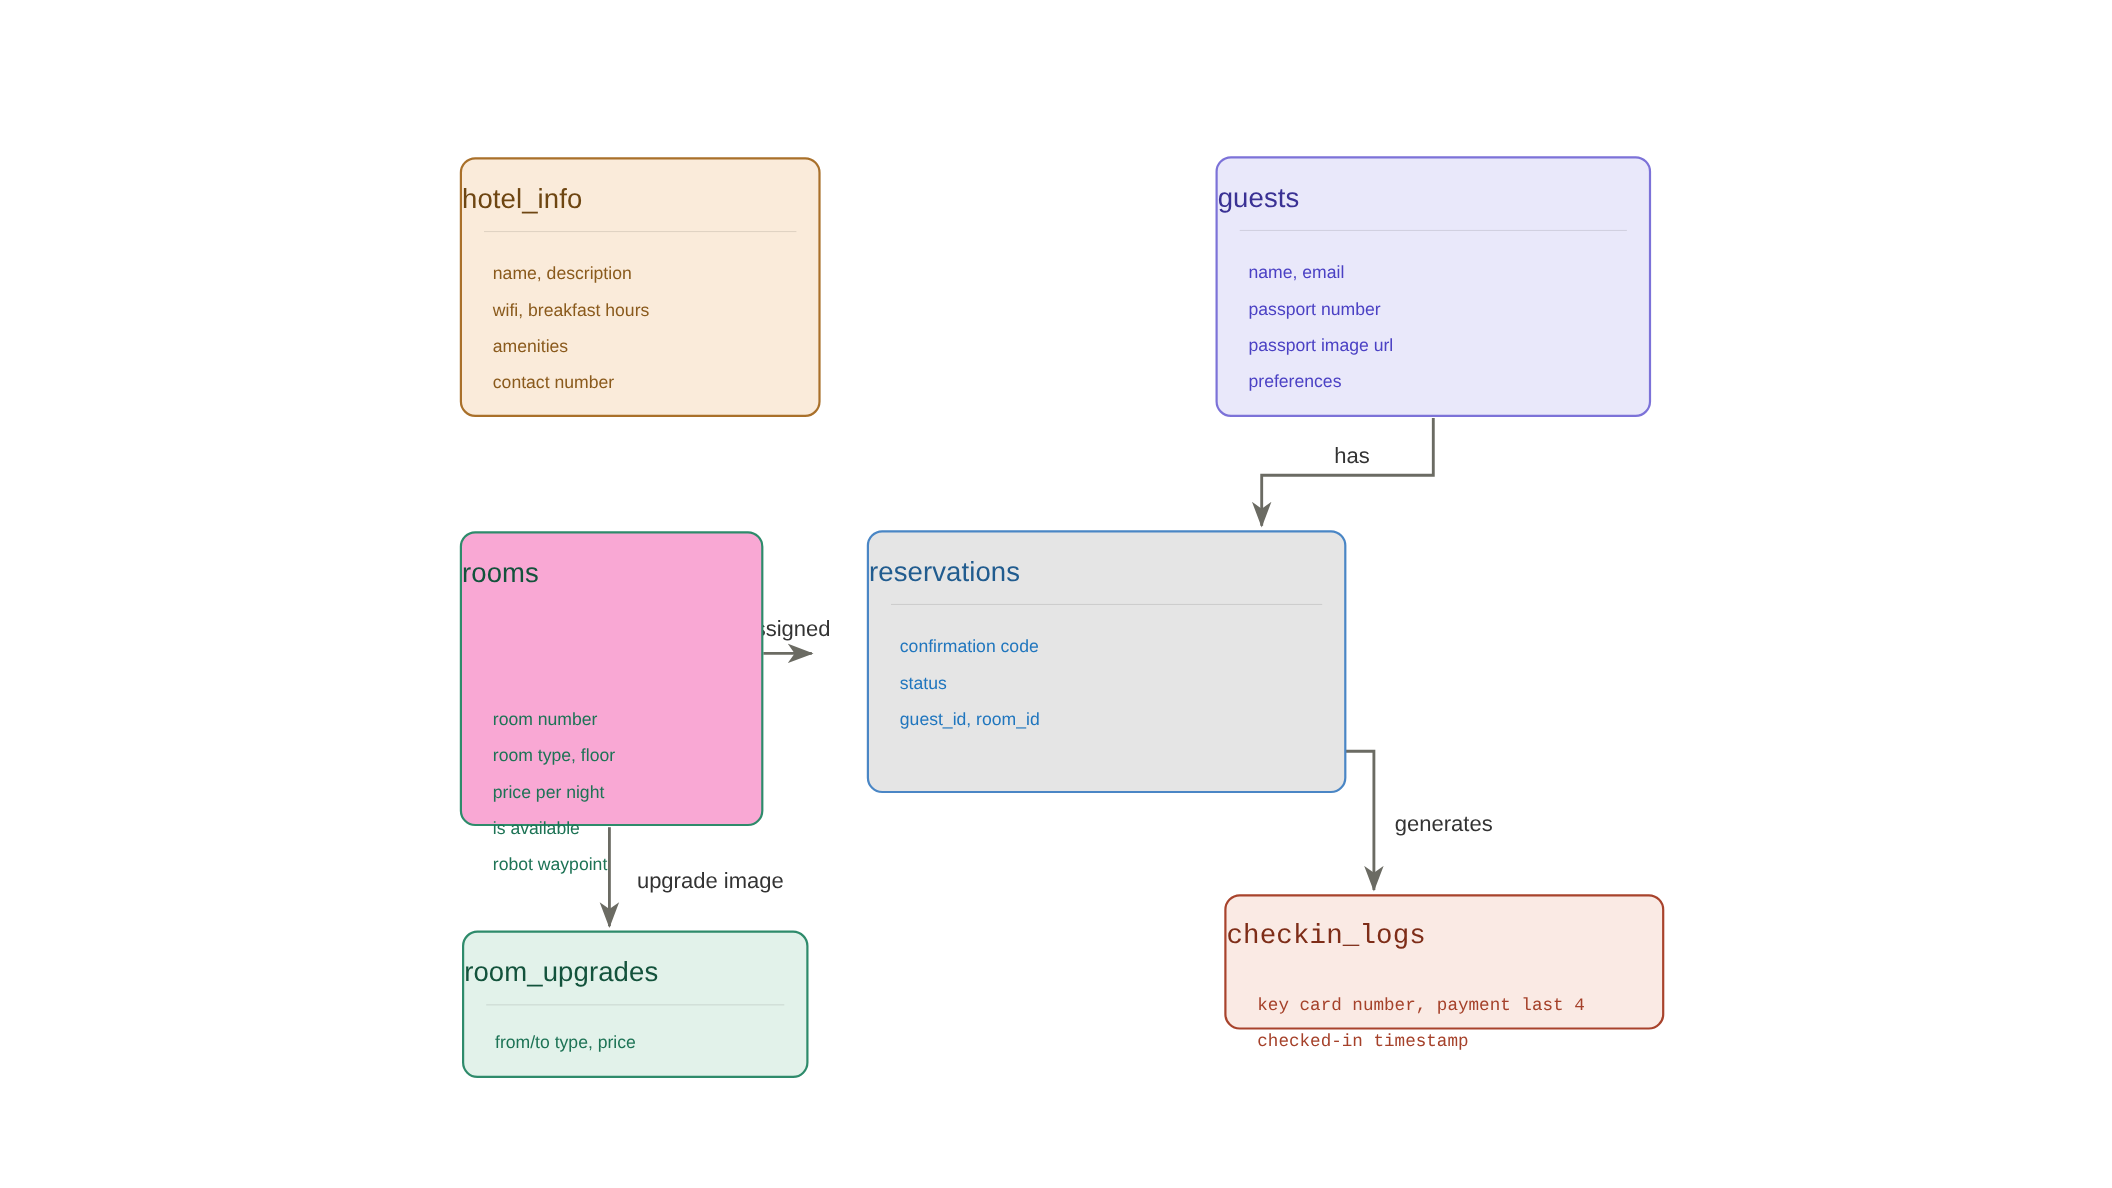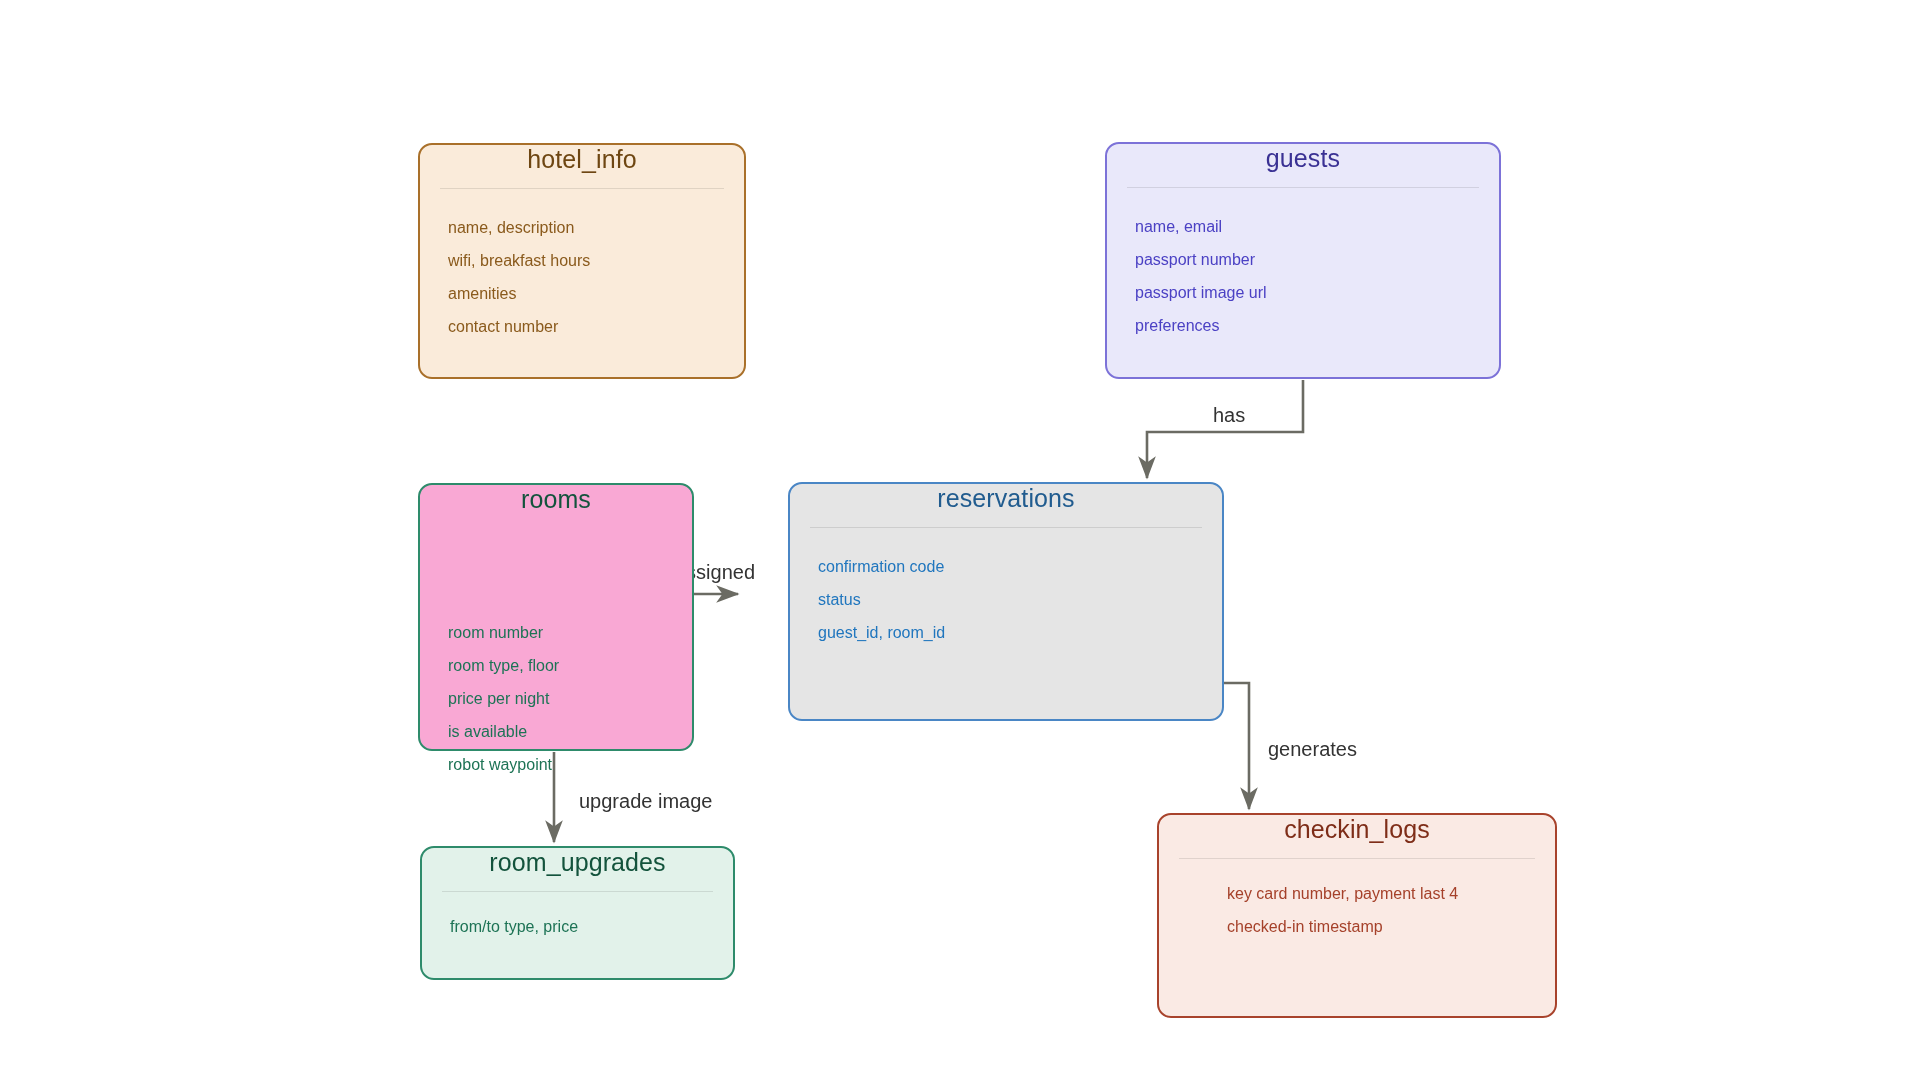--- a/index.html
+++ b/index.html
@@ -36,24 +36,25 @@
     position: absolute;
     box-sizing: border-box;
     border-radius: 14px;
     border-width: 2px;
     border-style: solid;
     display: flex;
     flex-direction: column;
     align-items: stretch;
   }
   .node-title {
-    text-align: center;
+    text-align: left;
     font-size: 25px;
     line-height: 1.15;
     letter-spacing: 0.1px;
+    padding-top: 22px;
     padding-bottom: 14px;
   }
   .node-divider {
     height: 1px;
     margin: 0 20px 0 20px;
     background: rgba(0,0,0,0.10);
   }
   .node-fields {
     padding: 22px 28px 0 28px;
   }
@@ -78,21 +79,21 @@
 
   .n-reservations { background:#e5e5e5; border-color:#4A86C5;margin-left:44px; }
   .n-reservations .node-field { color:#2076BE; }
   .n-reservations .node-title { color:#215C8F; }
 
   .n-room_upgrades{ background:#E2F2EA; border-color:#2E8B6B; }
   .n-room_upgrades .node-field { color:#1D7355; }
   .n-room_upgrades .node-title { color:#13533C; }
 
   .n-checkin_logs { background:#FAEAE4; border-color:#A8432C; }
-  .n-checkin_logs .node-field { color:#A5412A;margin-left:40px; }
+  .n-checkin_logs .node-field { color:#A5412A; }
   .n-checkin_logs .node-title { color:#7E2D18; }
 
   
   .edge-label {
     position: absolute;
     font-size: 20px;
     color: #333333;
     white-space: nowrap;
     background: #ffffff;
     padding: 0 3px;
@@ -172,21 +173,21 @@
   </div>
 
   <div class="node n-room_upgrades" style="left:420px; top:846px; width:315px; height:134px;">
     <div class="node-title">room_upgrades</div>
     <div class="node-divider"></div>
     <div class="node-fields" style="padding-top:18px;">
       <div class="node-field">from/to type, price</div>
     </div>
   </div>
 
-  <div class="node n-checkin_logs" style="left:1157px; top:813px; width:400px; height:205px;">
+  <div class="node n-checkin_logs" style="left:1113px; top:813px; width:400px; height:123px;font-family:Liberation Mono, monospace;">
     <div class="node-title">checkin_logs</div>
     <div class="node-divider"></div>
     <div class="node-fields" style="padding-top:18px;">
       <div class="node-field">key card number, payment last 4</div>
       <div class="node-field">checked-in timestamp</div>
     </div>
   </div>
 
 </div>
 

